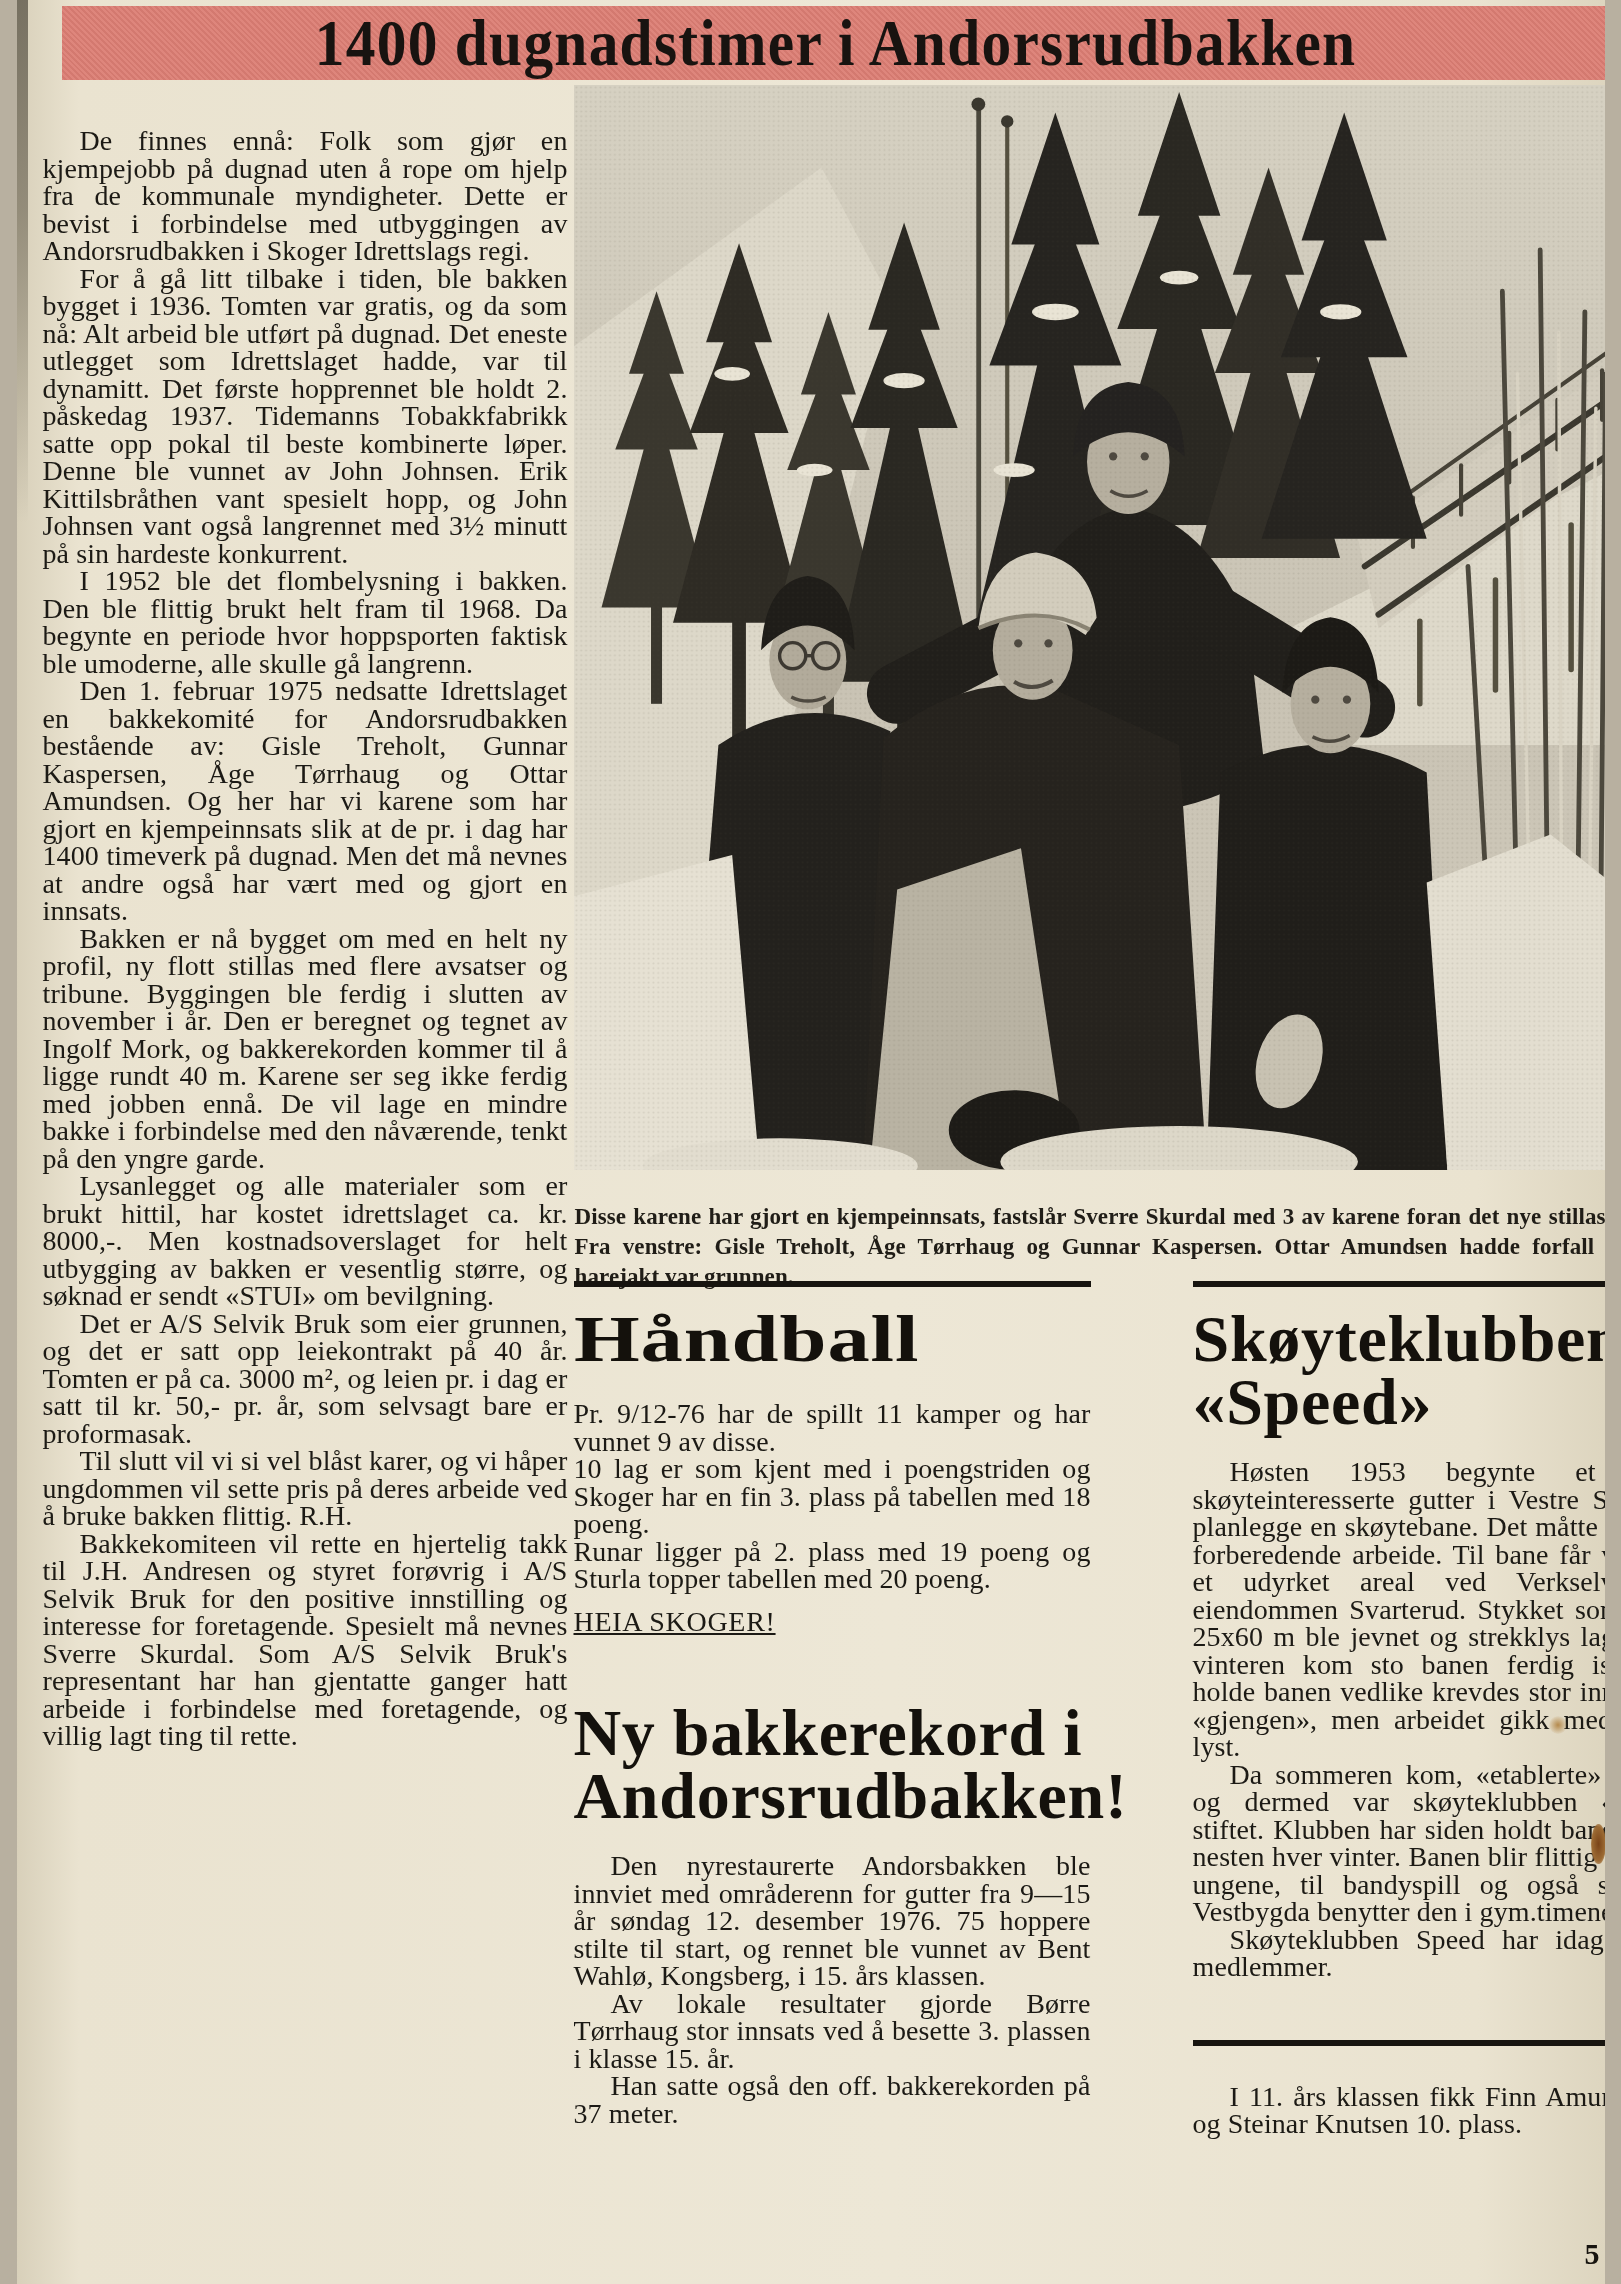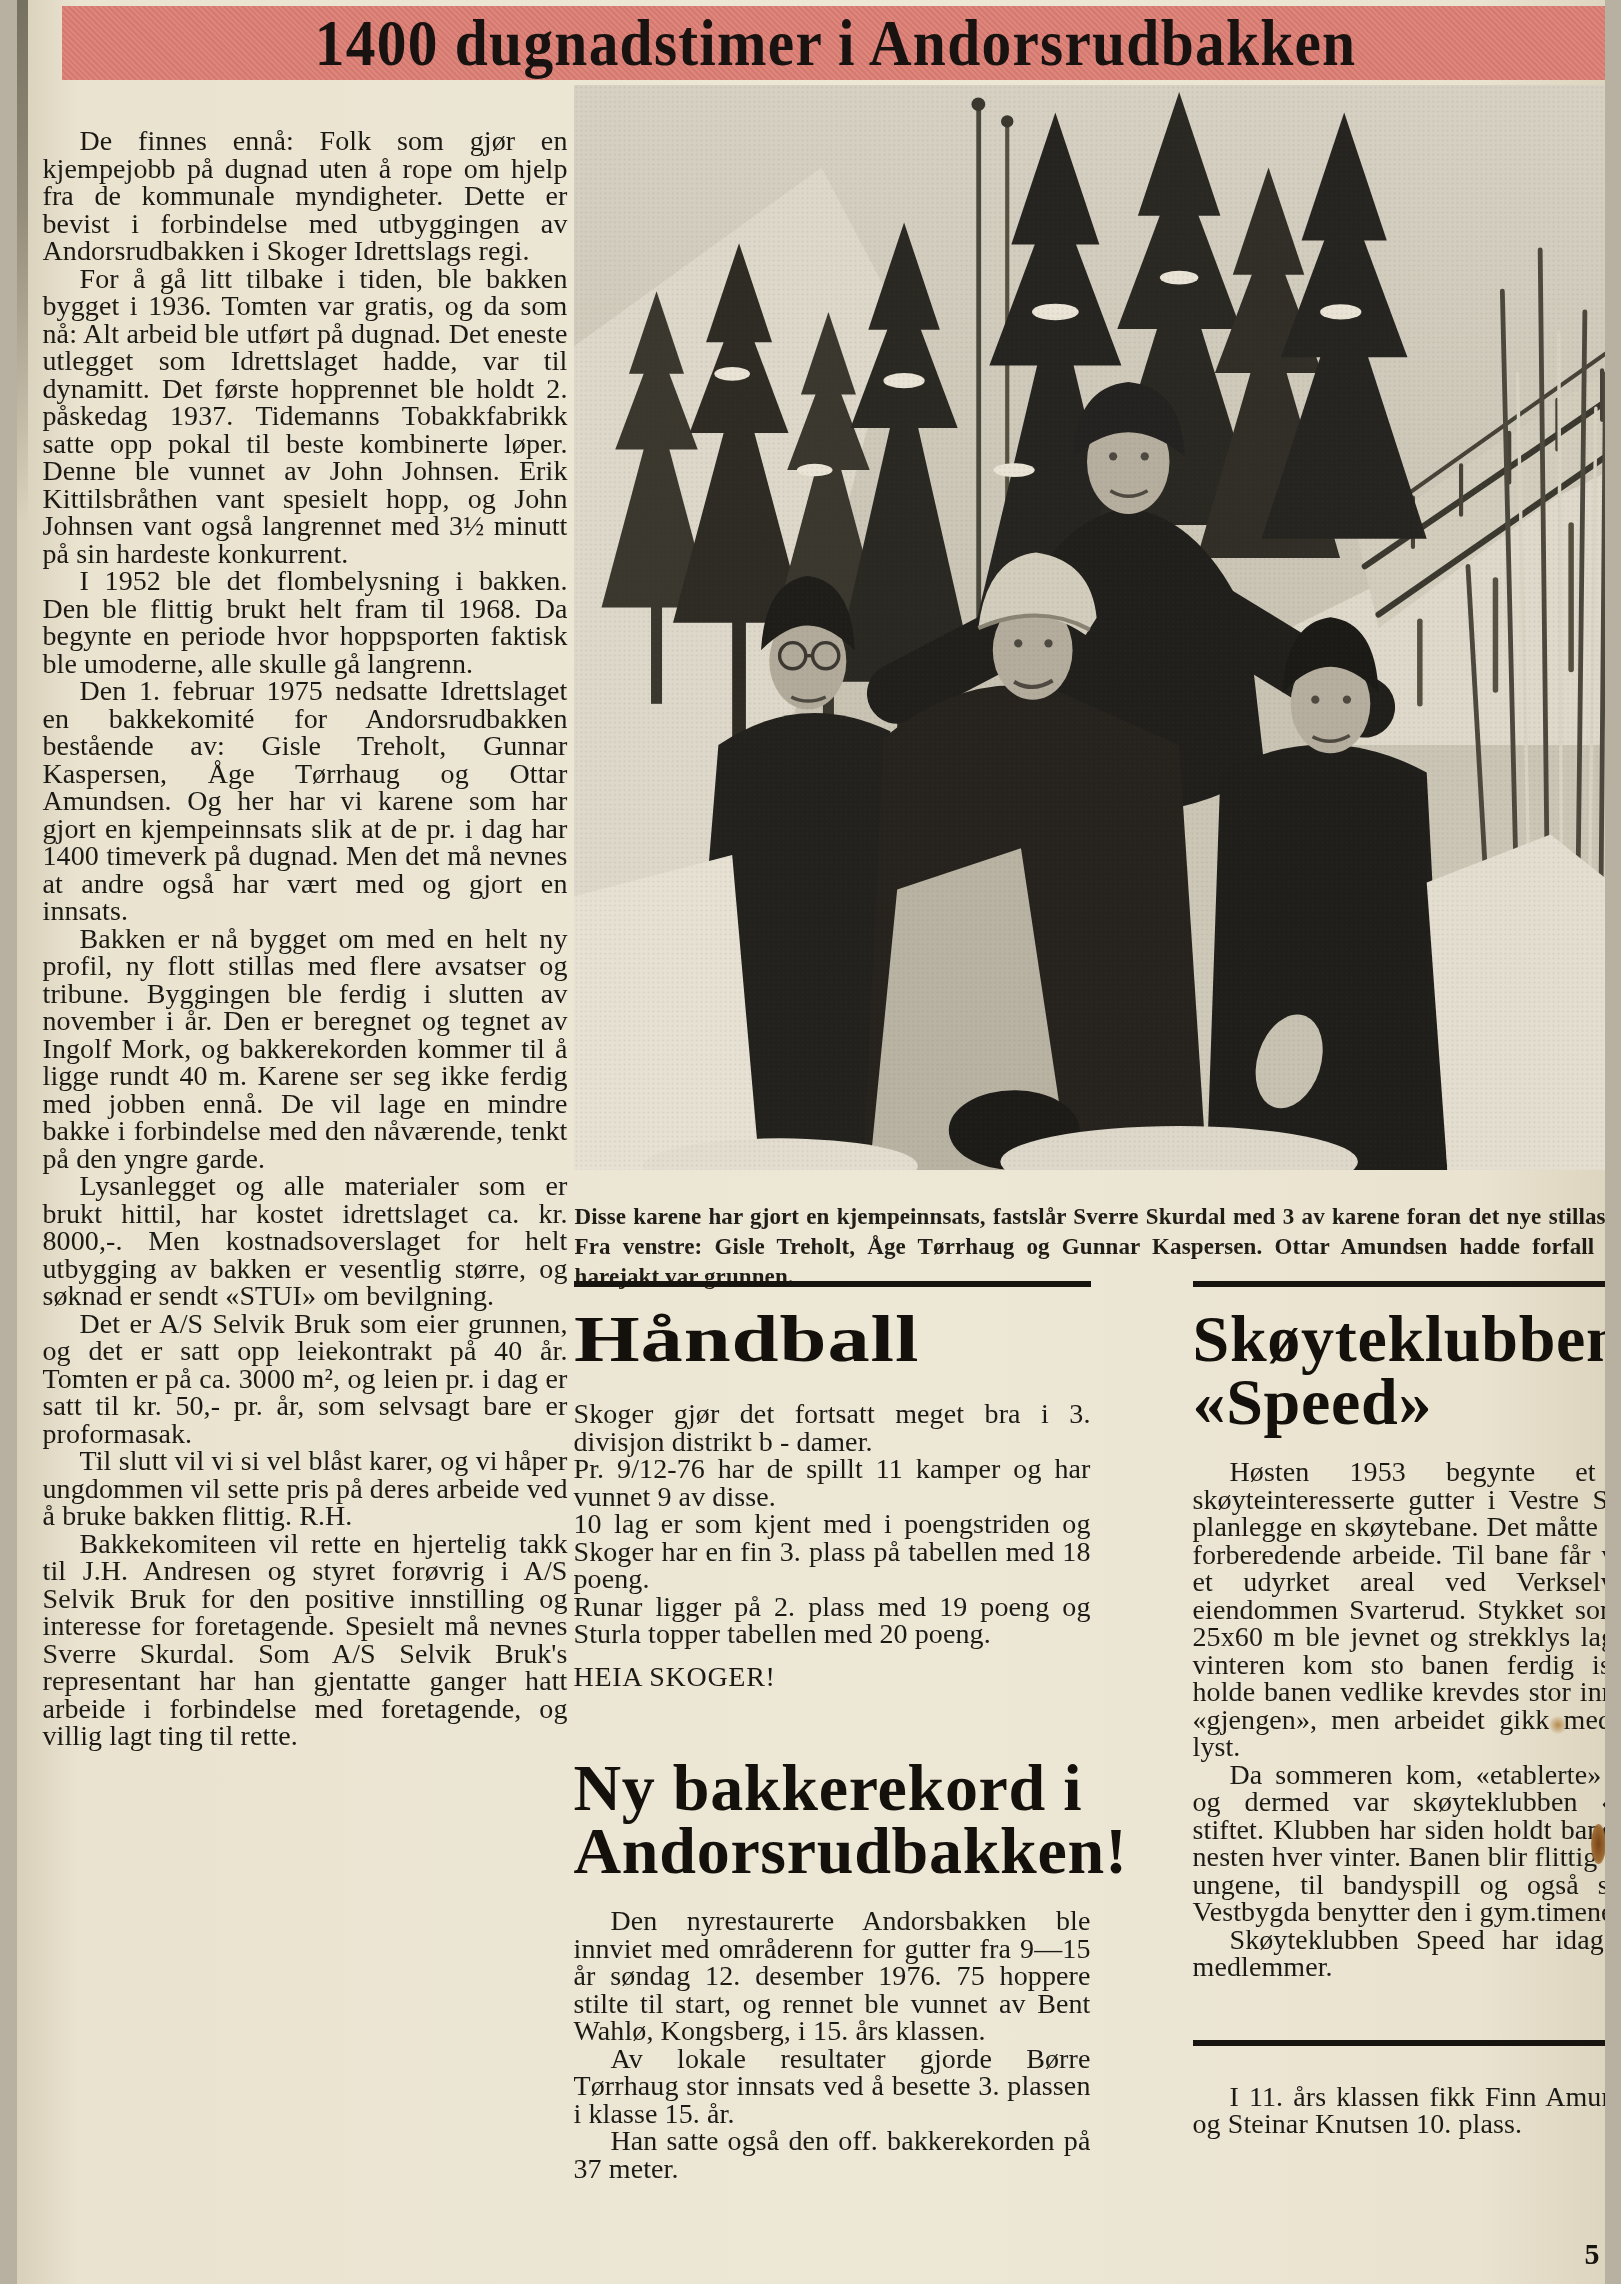--- a/index.html
+++ b/index.html
@@ -46,21 +46,21 @@
   .rule { height:5.5px; background:#17140f; margin:0 0 20.6px 0; }
   .rule2 { height:6.2px; background:#17140f; margin:59px 0 37px 0; }
   h2.section-title {
     margin:4.1px 0 30px 0;
     font-size:66px; line-height:63px; font-weight:bold;
     text-align:left; text-indent:0; letter-spacing:0.7px;
     color:#14110c;
   }
   h2.stretch { transform:scaleX(1.28); transform-origin:left center; }
   h2.two-line { margin-bottom:25px; }
-  .cheer { margin-top:15px !important; letter-spacing:0.7px; }
+  .cheer { margin-top:15px !important; letter-spacing:0.7px;text-decoration:underline; }
   .gap-before-title { margin-top:66px !important; }
   .photo-wrap {
     position:absolute; left:557px; top:85px; width:1037px; height:1085px;
     background:#cfc9bb;
   }
   .photo-wrap svg { display:block; width:100%; height:100%; }
   .caption {
     position:absolute; left:558px; top:1179px; width:1055px;
     font-size:23px; line-height:30px; font-weight:bold;
     text-align:justify; letter-spacing:0.1px; color:#201d17;
@@ -268,21 +268,20 @@
 
       <rect x="0" y="0" width="1508" height="1578" fill="url(#ht)" opacity="0.12"></rect>
     </svg>
   </div>
 
   <p class="caption">Disse karene har gjort en kjempeinnsats, fastslår Sverre Skurdal med 3 av karene foran det nye stillaset. Fra venstre: Gisle Treholt, Åge Tørrhaug og Gunnar Kaspersen. Ottar Amundsen hadde forfall — harejakt var grunnen.</p>
 
   <div class="col mid-col">
     <div class="rule"></div>
     <h2 class="section-title stretch">Håndball</h2>
-    <p class="noindent">Skoger gjør det fortsatt meget bra i 3. divisjon distrikt b - damer.</p>
     <p class="noindent">Pr. 9/12-76 har de spillt 11 kamper og har vunnet 9 av disse.</p>
     <p class="noindent">10 lag er som kjent med i poengstriden og Skoger har en fin 3. plass på tabellen med 18 poeng.</p>
     <p class="noindent">Runar ligger på 2. plass med 19 poeng og Sturla topper tabellen med 20 poeng.</p>
     <p class="noindent cheer">HEIA SKOGER!</p>
 
     <h2 class="section-title two-line gap-before-title">Ny bakkerekord i Andorsrudbakken!</h2>
     <p>Den nyrestaurerte Andorsbakken ble innviet med områderenn for gutter fra 9—15 år søndag 12. desember 1976. 75 hoppere stilte til start, og rennet ble vunnet av Bent Wahlø, Kongsberg, i 15. års klassen.</p>
     <p>Av lokale resultater gjorde Børre Tørrhaug stor innsats ved å besette 3. plassen i klasse 15. år.</p>
     <p>Han satte også den off. bakkerekorden på 37 meter.</p>
   </div>

